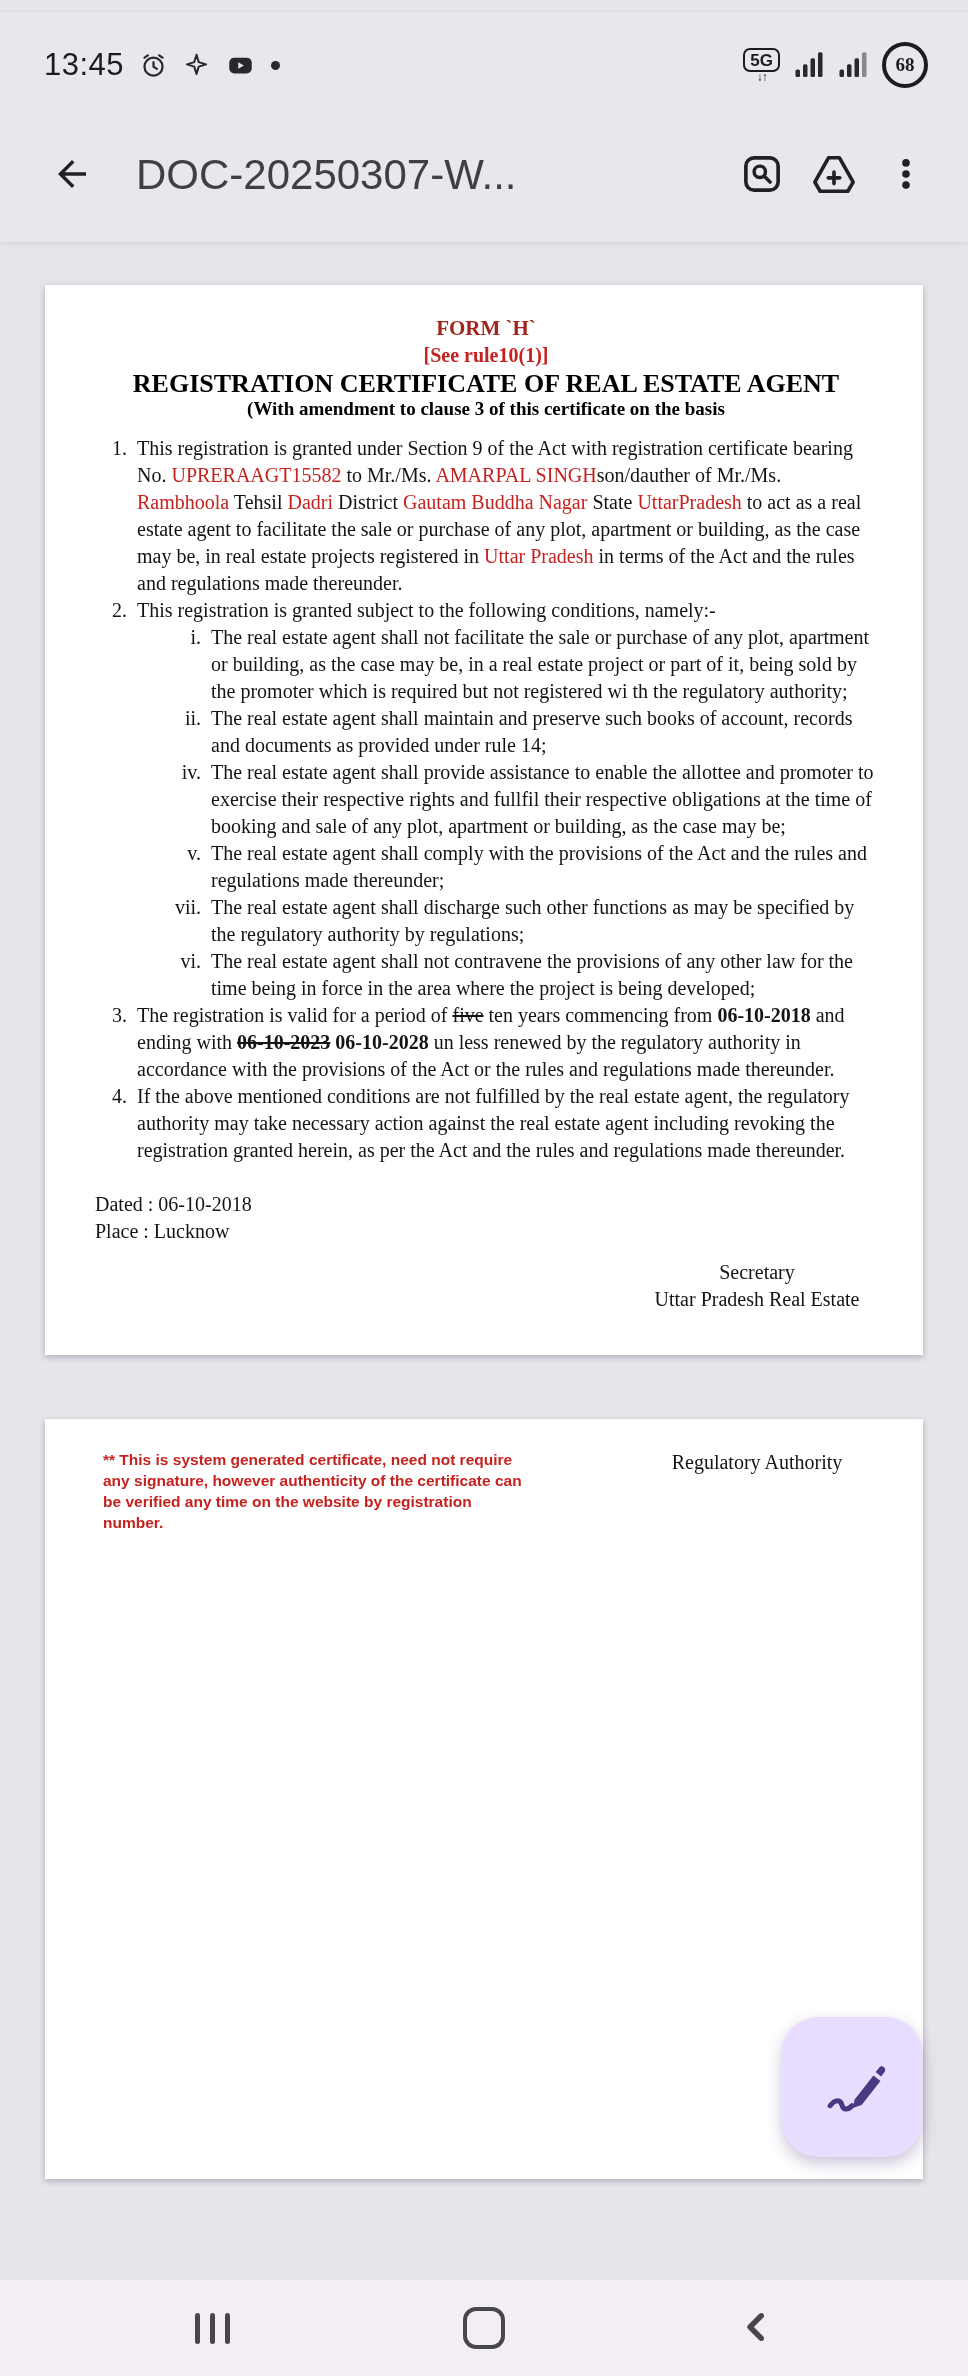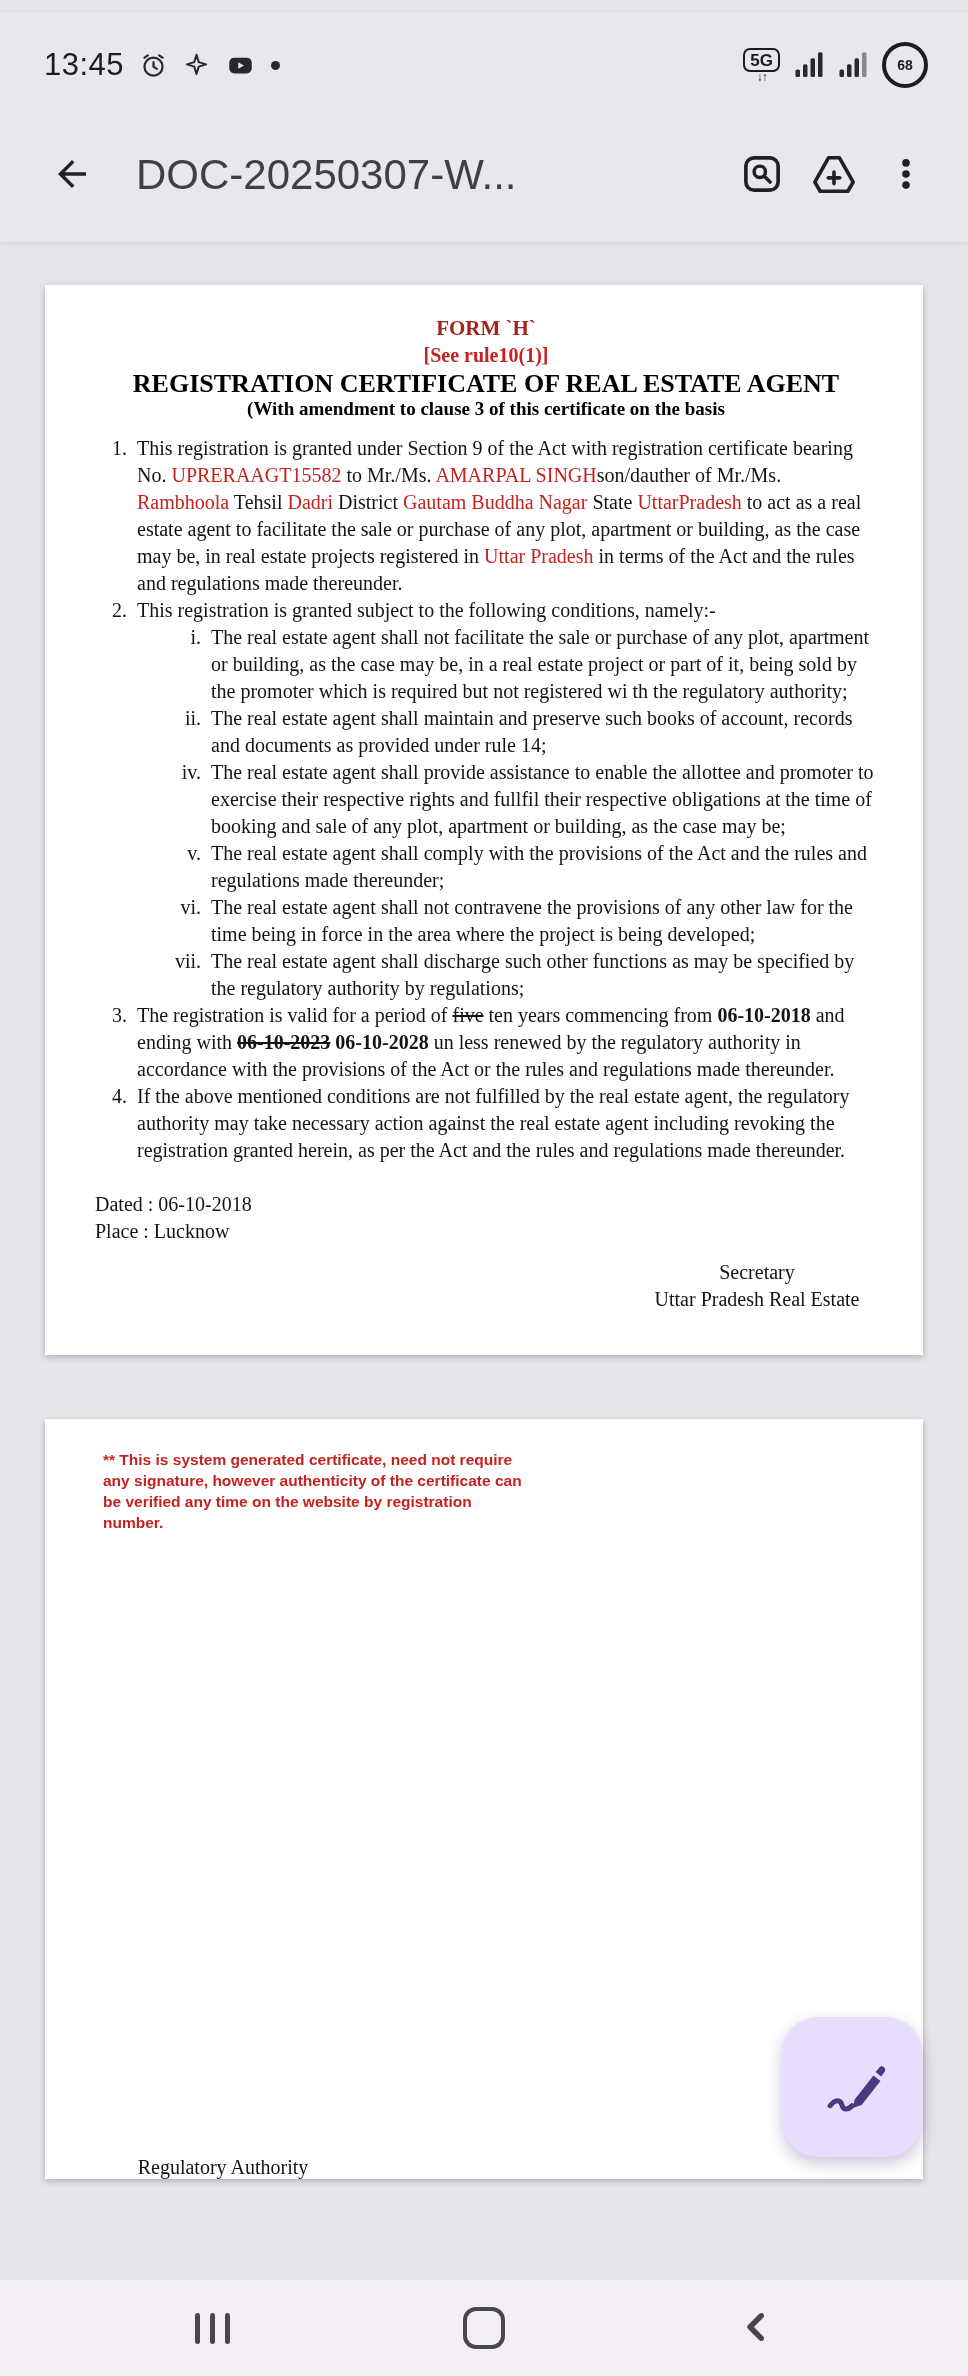--- a/index.html
+++ b/index.html
@@ -16,32 +16,32 @@
   .chrome{position:absolute;top:12px;left:0;right:0;height:230px;background:var(--chrome-bg);box-shadow:0 1px 4px rgba(40,40,60,.10);z-index:5;}
   .status-bar{height:100px;display:flex;align-items:center;justify-content:space-between;padding:6px 40px 0 44px;}
   .sb-left{display:flex;align-items:center;gap:16px;color:var(--ink);}
   .sb-time{font-size:31px;letter-spacing:.5px;color:var(--ink);}
   .sb-ico{display:inline-flex;align-items:center;justify-content:center;}
   .sb-dot{width:9px;height:9px;border-radius:50%;background:#2a282e;}
   .sb-right{display:flex;align-items:center;gap:14px;}
   .net-badge{display:flex;flex-direction:column;align-items:center;line-height:1;color:var(--ink);}
   .net-badge .nb-box{border:2.5px solid var(--ink);border-radius:7px;padding:2px 5px 1px;font-size:17px;font-weight:bold;}
   .net-badge .nb-arrows{font-size:12px;margin-top:-1px;letter-spacing:-1px;}
-  .battery{width:46px;height:46px;border-radius:50%;border:4px solid var(--ink);display:flex;align-items:center;justify-content:center;font-size:14px;font-weight:600;color:var(--ink);}
+  .battery{width:46px;height:46px;border-radius:50%;border:4px solid var(--ink);display:flex;align-items:center;justify-content:center;font-size:19px;font-weight:600;color:var(--ink);font-family:Liberation Serif, serif;}
 
   
   .app-bar{height:126px;display:flex;align-items:center;padding:0 26px 0 36px;}
   .icon-btn{width:72px;height:72px;border:none;background:transparent;display:flex;align-items:center;justify-content:center;cursor:pointer;border-radius:50%;}
   .app-title{flex:1;margin-left:28px;font-size:42px;color:#3f4045;white-space:nowrap;overflow:hidden;}
 
   
   .viewer{position:absolute;top:230px;bottom:96px;left:0;right:0;overflow:hidden;background:var(--viewer-bg);}
   .page{width:878px;margin:0 auto;background:var(--page-bg);box-shadow:0 2px 6px rgba(50,50,70,.32);}
   .page1{margin-top:55px;padding:30px 46px 42px 50px;}
-  .page2{margin-top:64px;height:760px;padding:30px 46px 0 58px;display:flex;justify-content:space-between;align-items:flex-start;flex-direction:column;}
+  .page2{margin-top:64px;height:760px;padding:30px 46px 0 58px;display:flex;justify-content:space-between;align-items:flex-start;}
 
   
   .doc{font-family:"Liberation Serif",serif;font-size:20px;line-height:27px;color:#141414;}
   .doc-header{text-align:center;}
   .h-form{font-weight:bold;font-size:21px;color:var(--form-heading-red);}
   .h-rule{font-weight:bold;font-size:20px;color:var(--red-text);}
   .h-title{font-weight:bold;font-size:26px;margin-top:1px;color:#000;}
   .h-sub{font-weight:bold;font-size:19px;line-height:24px;color:#000;}
   .doc-list{margin-top:14px;}
   .doc-row{display:flex;}
@@ -191,26 +191,26 @@
           </div>
           <div class="doc-row sub">
             <div class="marker">iv.</div>
             <div class="rich"><span>The real estate agent shall provide assistance to enable the allottee and promoter to exercise their respective rights and fullfil their respective obligations at the time of booking and sale of any plot, apartment or building, as the case may be;</span></div>
           </div>
           <div class="doc-row sub">
             <div class="marker">v.</div>
             <div class="rich"><span>The real estate agent shall comply with the provisions of the Act and the rules and regulations made thereunder;</span></div>
           </div>
           <div class="doc-row sub">
+            <div class="marker">vii.</div>
+            <div class="rich"><span>The real estate agent shall discharge such other functions as may be specified by the regulatory authority by regulations;</span></div>
+          </div>
+          <div class="doc-row sub">
             <div class="marker">vi.</div>
             <div class="rich"><span>The real estate agent shall not contravene the provisions of any other law for the time being in force in the area where the project is being developed;</span></div>
-          </div>
-          <div class="doc-row sub">
-            <div class="marker">vii.</div>
-            <div class="rich"><span>The real estate agent shall discharge such other functions as may be specified by the regulatory authority by regulations;</span></div>
           </div>
           <div class="doc-row">
             <div class="marker">3.</div>
             <div class="rich"><span>The registration is valid for a period of </span><span class="strike">five</span><span> ten years commencing from </span><span class="b">06-10-2018</span><span> and ending with </span><span class="b strike">06-10-2023</span><span> </span><span class="b">06-10-2028</span><span> un less renewed by the regulatory authority in accordance with the provisions of the Act or the rules and regulations made thereunder.</span></div>
           </div>
           <div class="doc-row">
             <div class="marker">4.</div>
             <div class="rich"><span>If the above mentioned conditions are not fulfilled by the real estate agent, the regulatory authority may take necessary action against the real estate agent including revoking the registration granted herein, as per the Act and the rules and regulations made thereunder.</span></div>
           </div>
         </div>

